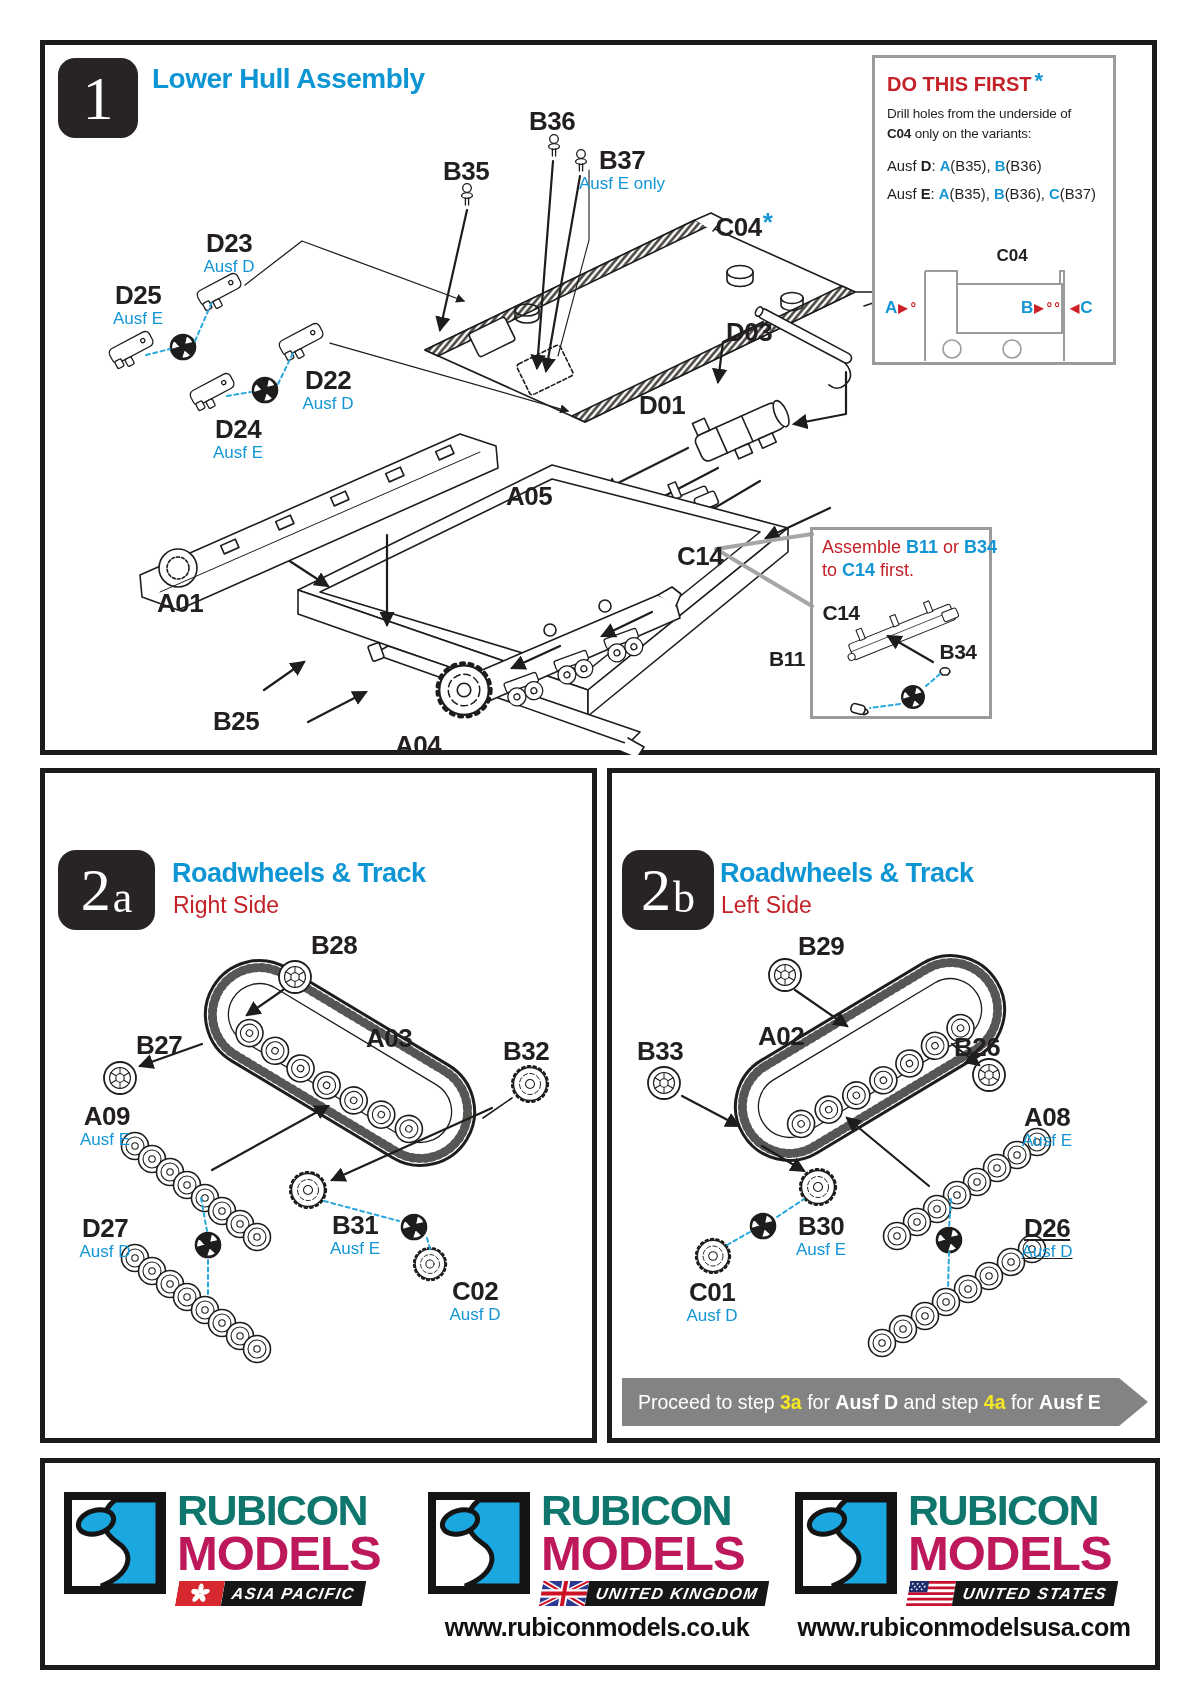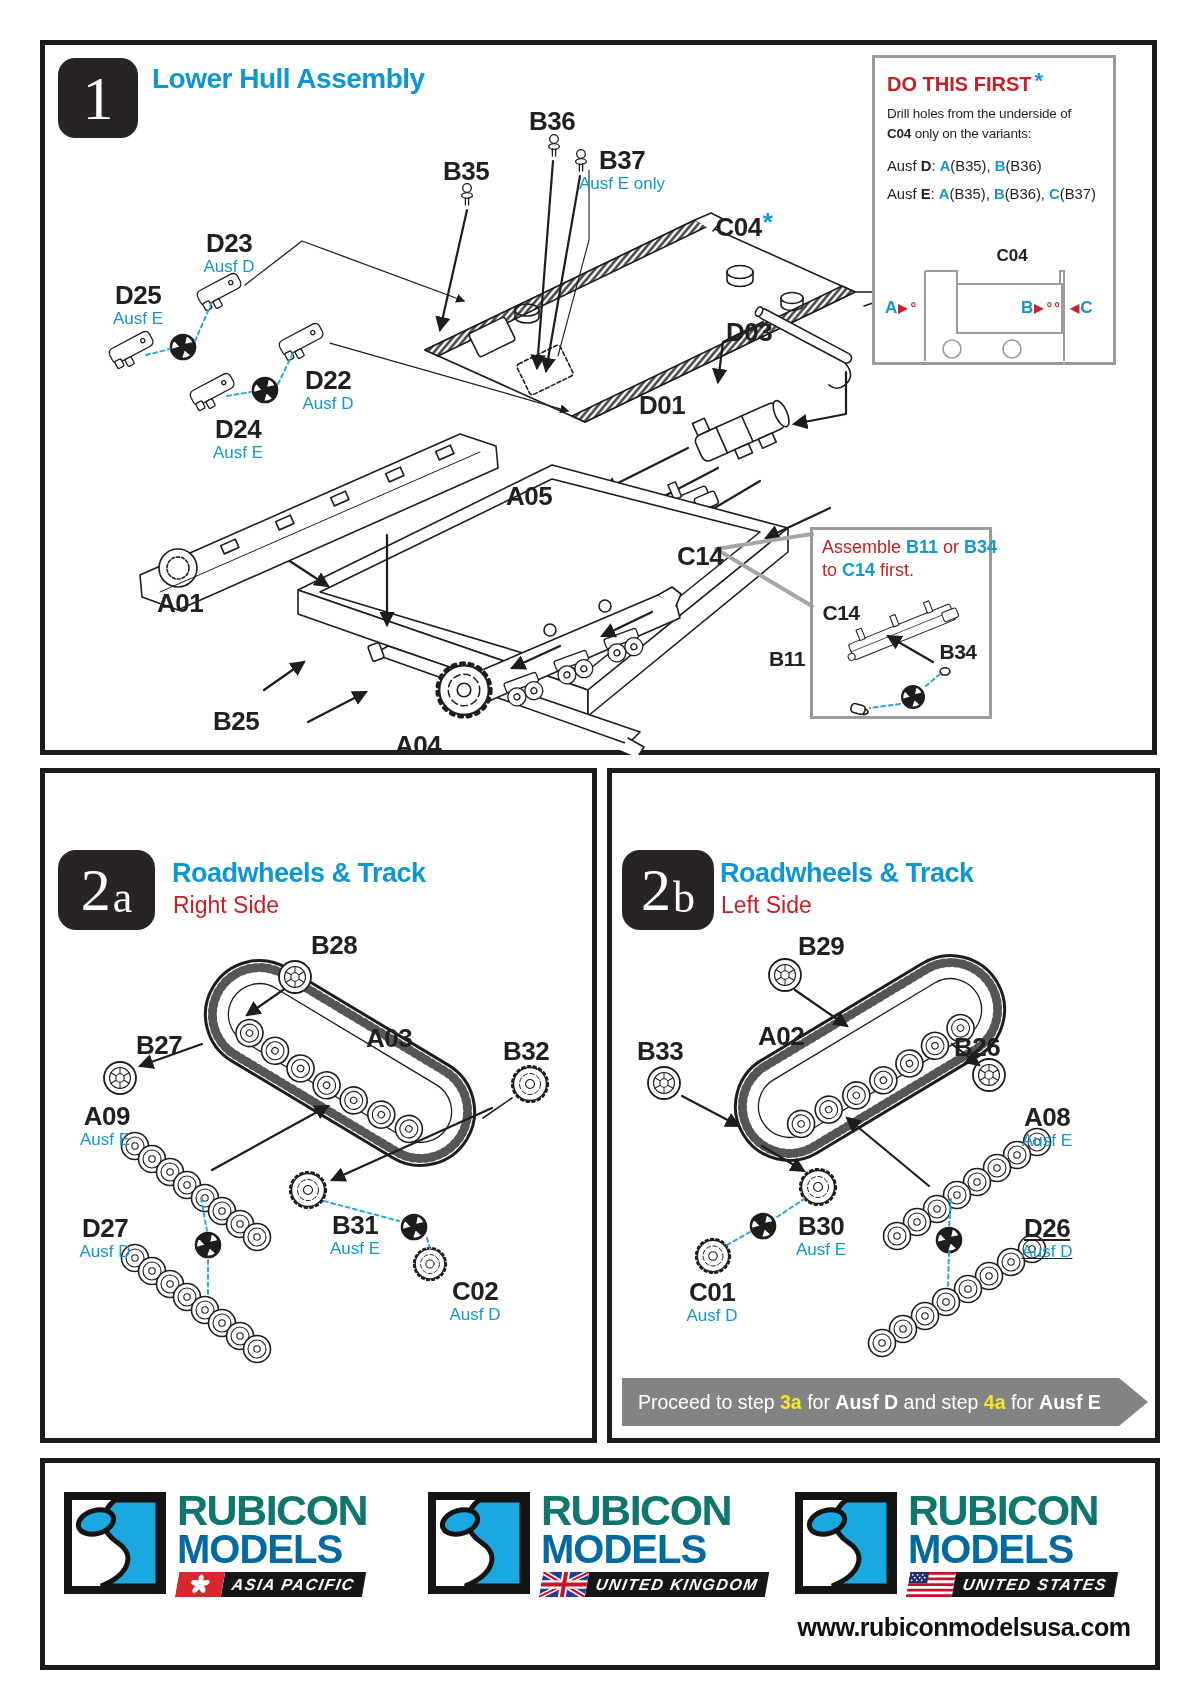--- a/index.html
+++ b/index.html
@@ -61,21 +61,21 @@
   .sg-r{color:#c32127;} .sg-b{color:#1496d5;font-weight:bold;}
   .sg-w{color:#fff;} .sg-wb{color:#fff;font-weight:bold;} .sg-y{color:#f5e723;font-weight:bold;}
   .banner{position:absolute;left:622px;top:1378px;width:526px;height:48px;background:#838383;
           font-size:19.5px;line-height:48px;padding-left:16px;box-sizing:border-box;white-space:nowrap;
           clip-path:polygon(0 0,94.5% 0,100% 50%,94.5% 100%,0 100%);}
   .lg{position:absolute;top:0;height:100%;width:340px;}
   .logo{position:absolute;left:0;top:28px;display:flex;gap:10px;}
   .mark{width:104px;height:104px;flex:0 0 auto;}
   .brand{line-height:0.92;}
   .brand-top{font-size:43px;font-weight:bold;letter-spacing:-1.5px;color:#0f766e;}
-  .brand-bottom{font-size:40px;font-weight:bold;letter-spacing:-1px;color:#0369a1;}
+  .brand-bottom{font-size:49px;font-weight:bold;letter-spacing:-1px;color:#be185d;}
   .band{display:flex;height:25px;margin-top:5px;transform:skewX(-10deg);}
   .band .flag{width:46px;height:25px;flex:0 0 auto;}
   .band-label{background:#161616;color:#fff;font-style:italic;font-weight:bold;font-size:16px;
               letter-spacing:1.5px;line-height:25px;padding:0 9px;white-space:nowrap;}
   .url{position:absolute;left:0;top:150px;width:340px;text-align:center;font-size:25px;font-weight:bold;
        letter-spacing:-0.5px;color:#111;white-space:nowrap;}
 </style>
 </head>
 <body>
 
@@ -237,20 +237,21 @@
         <div class="brand-top">RUBICON</div>
         <div class="brand-bottom">MODELS</div>
         <div class="band">
           <svg class="flag" viewBox="0 0 46 24" preserveAspectRatio="none">
               <use href="#flag-uk"></use>
             </svg>
           <div class="band-label">UNITED KINGDOM</div>
         </div>
       </div>
     </div>
+    <div class="url">www.rubiconmodels.co.uk</div>
   </div>
 
   <div class="lg" style="left: 749px;">
     <div class="logo">
       <svg class="mark" viewBox="0 0 104 104">
           <use href="#rubicon-mark"></use>
         </svg>
       <div class="brand">
         <div class="brand-top">RUBICON</div>
         <div class="brand-bottom">MODELS</div>

